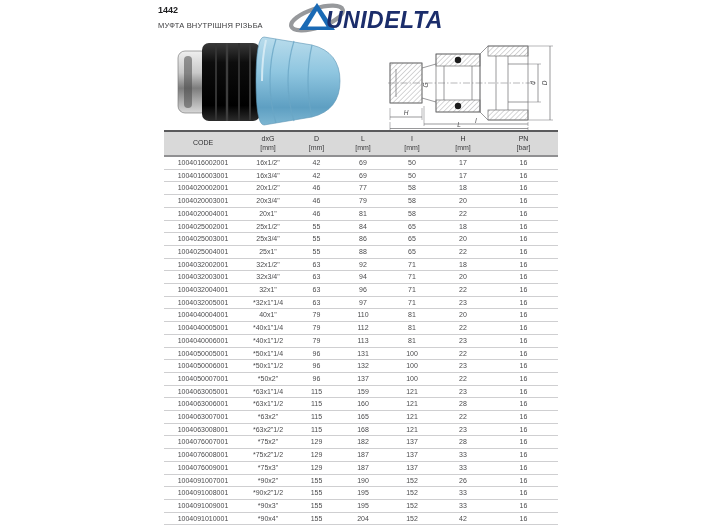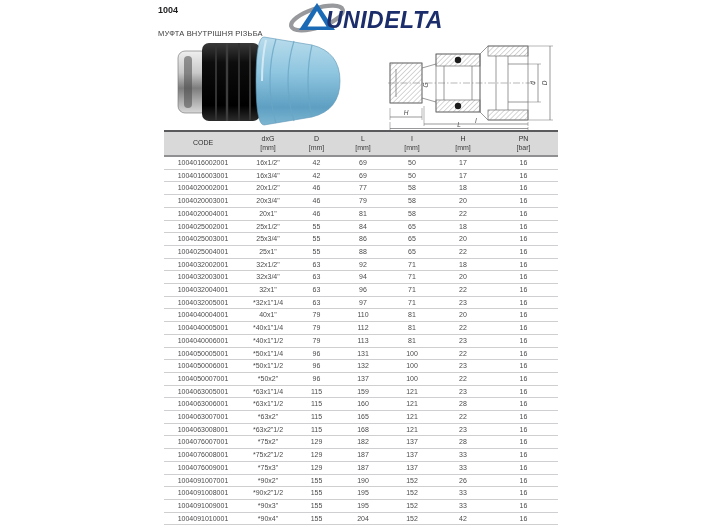--- a/index.html
+++ b/index.html
@@ -1,21 +1,21 @@
 <!DOCTYPE html>
 <html><head>
 <meta charset="utf-8">
 <style>
   * { margin:0; padding:0; box-sizing:border-box; }
   html,body { background:#ffffff; }
   body { font-family:"Liberation Sans", sans-serif; }
   .page { position:relative; width:704px; height:528px; background:#ffffff; overflow:hidden; }
 
   .header-code { position:absolute; left:158px; top:5px; font-size:9px; font-weight:bold; color:#1d1d1f; }
-  .header-title { position:absolute; left:158px; top:29px; font-size:7.5px; color:#3a3a3c; letter-spacing:.2px; }
+  .header-title { position:absolute; left:158px; top:21px; font-size:7.5px; color:#3a3a3c; letter-spacing:.2px; }
 
   .logo { position:absolute; left:288px; top:2px; width:168px; height:32px; }
 
   .photo { position:absolute; left:172px; top:34px; width:176px; height:95px; }
   .drawing { position:absolute; left:388px; top:28px; width:182px; height:102px; }
 
   table.spec { position:absolute; left:164px; top:130px; width:394px;
                border-collapse:collapse; table-layout:fixed; }
   table.spec thead th {
     background:#d9d9d9; font-weight:normal; font-size:7px; line-height:8.5px;
@@ -32,21 +32,21 @@
   table.spec col.c0{width:78px} table.spec col.c1{width:52px}
   table.spec col.c2{width:45px} table.spec col.c3{width:48px}
   table.spec col.c4{width:50px} table.spec col.c5{width:52px}
   table.spec col.c6{width:69px}
 </style>
 </head>
 <body>
 
 <div class="page">
 
-  <div class="header-code">1004</div>
+  <div class="header-code">1442</div>
   <div class="header-title">МУФТА ВНУТРІШНЯ РІЗЬБА</div>
 
   <svg class="logo" viewBox="0 0 168 32">
     <g>
       <ellipse cx="29" cy="16" rx="27" ry="9.5" fill="none" stroke="#97999c" stroke-width="4.2" transform="rotate(-18 29 16)"></ellipse>
       <polygon points="29,1 11,28 47,28" fill="#1a6ab5"></polygon>
       <polygon points="29,9 19.5,24.5 38.5,24.5" fill="#ffffff"></polygon>
       <path d="M56,6 A27,9.5 -18 0 1 53,22" fill="none" stroke="#97999c" stroke-width="4.2" opacity="0"></path>
     </g>
     <text x="38" y="26" font-size="23" font-weight="bold" font-style="italic" font-family="Liberation Sans, sans-serif" fill="#1b2d6b" letter-spacing="0.5">UNIDELTA</text>

